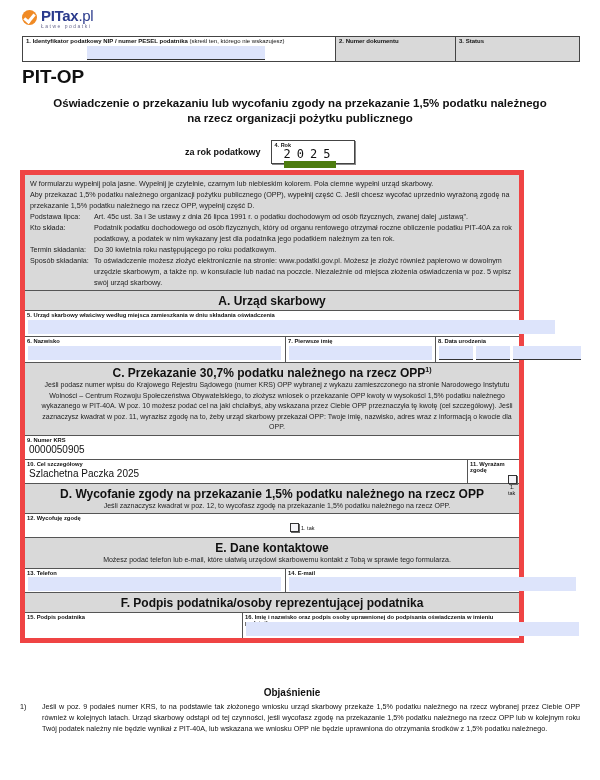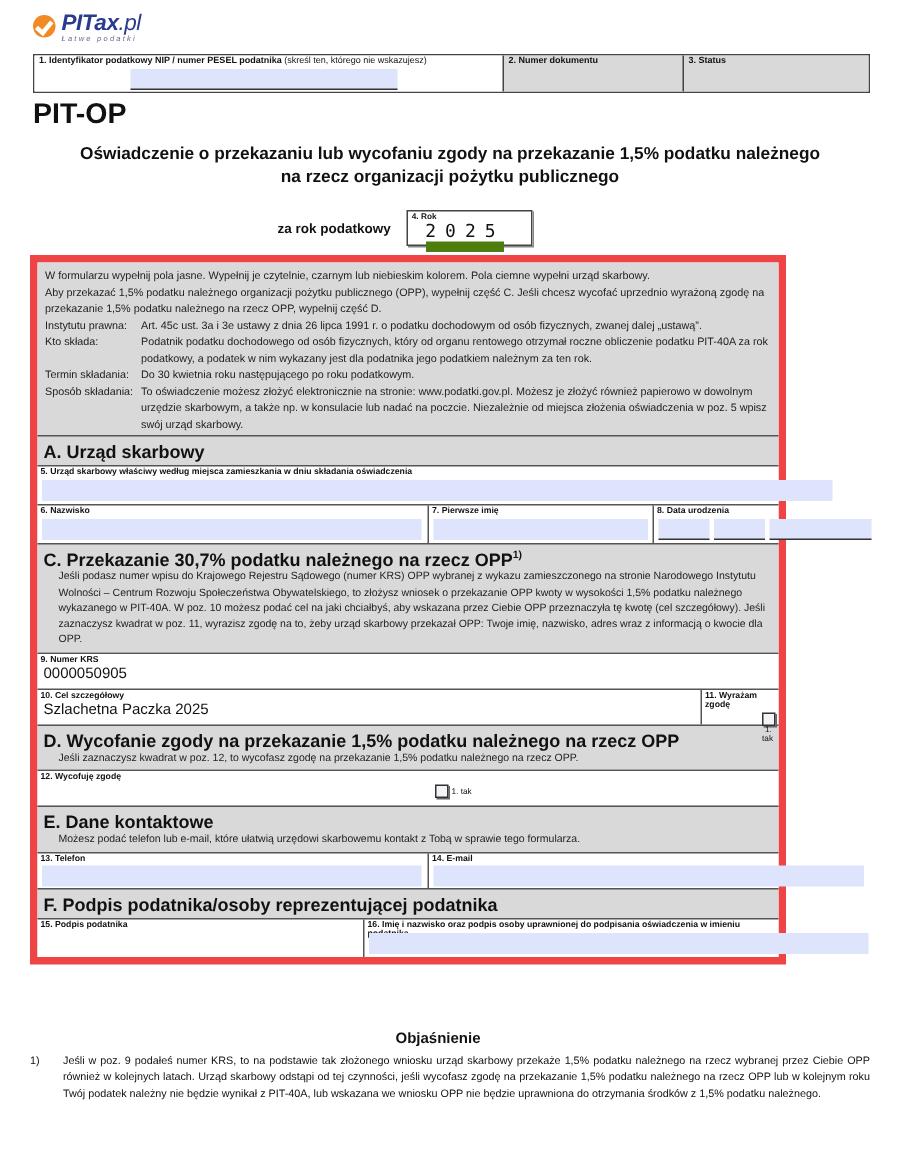--- a/index.html
+++ b/index.html
@@ -2,21 +2,21 @@
 <html><head>
 <meta charset="utf-8">
 <style>
   * { box-sizing: border-box; margin: 0; padding: 0; }
   html, body { width: 600px; height: 780px; background: #ffffff; overflow: hidden; }
   body { font-family: "Liberation Sans", sans-serif; color: #111; position: relative; }
 
   .logo { position: absolute; left: 22px; top: 8px; display: flex; align-items: flex-start; }
   .logo-mark { width: 15px; height: 15px; border-radius: 50%; background: #f08a24; position: relative; margin-top: 2px; }
   .logo-mark::after { content: ""; position: absolute; left: 4px; top: 2px; width: 4px; height: 8px; border-right: 3px solid #fff; border-bottom: 3px solid #fff; transform: rotate(40deg); }
-  .logo-text { margin-left: 4px; line-height: 1; font-style: italic; }
+  .logo-text { margin-left: 4px; line-height: 1; }
   .logo-brand { font-size: 15px; font-weight: bold; color: #2a3a8c; letter-spacing: -0.3px; }
   .logo-brand .pl { font-weight: normal; }
   .logo-tag { font-size: 5px; color: #6b6b8f; letter-spacing: 1.5px; margin-top: 1px; }
 
   .top-row { position: absolute; left: 22px; top: 36px; width: 558px; height: 26px; display: flex; border: 1px solid #444; }
   .top-cell { height: 100%; border-right: 1px solid #444; position: relative; font-size: 6px; padding: 1px 3px; font-weight: bold; }
   .top-cell:last-child { border-right: none; }
   .top-cell .normal { font-weight: normal; }
   .cell-1 { width: 313px; background: #fff; }
   .cell-2 { width: 120px; background: #d9d9d9; }
@@ -32,21 +32,21 @@
   .year-box .cap { position: absolute; left: 3px; top: 1px; font-size: 5.5px; font-weight: bold; }
   .year-box .val { position: absolute; left: 12px; top: 6px; font-size: 12px; font-family: "DejaVu Sans Mono", monospace; letter-spacing: 6px; border-bottom: 7px solid #4d7c0f; line-height: 14px; }
 
   .form { position: absolute; left: 20px; top: 170px; width: 504px; border: 5px solid #ef4444; }
   .info { background: #d9d9d9; font-size: 7.2px; line-height: 11px; padding: 3px 5px 2px 5px; color: #222; }
   .info p { margin: 0; }
   .info-row { display: flex; }
   .info-row .k { width: 64px; flex-shrink: 0; }
   .info-row .v { flex: 1; }
 
-  .sec-head { background: #d9d9d9; border-top: 1px solid #555; padding: 3px 4px 2px; }
+  .sec-head { background: #d9d9d9; border-top: 1px solid #555; padding: 3px 4px 2px; text-align: center; }
   .sec-title { font-size: 12px; font-weight: bold; }
   .sec-title sup { font-size: 7px; }
   .sec-desc { font-size: 7px; line-height: 10.5px; padding-left: 10px; color: #222; }
 
   .row { display: flex; border-top: 1px solid #555; background: #fff; }
   .field { position: relative; border-right: 1px solid #555; font-size: 5.8px; font-weight: bold; padding: 1px 2px; }
   .field:last-child { border-right: none; }
   .fill { position: absolute; background: #dde4fb; }
   .value { font-size: 10px; font-weight: normal; padding-left: 2px; margin-top: 1px; }
   .chk { display: inline-block; width: 9px; height: 9px; border: 1px solid #333; background: #f4f4f8; box-shadow: 1px 1px 0 #666; vertical-align: middle; }
@@ -94,21 +94,21 @@
     <span class="cap">4. Rok</span>
     <span class="val">2025</span>
   </div>
 </div>
 
 <div class="form">
   <div class="info">
     <p>W formularzu wypełnij pola jasne. Wypełnij je czytelnie, czarnym lub niebieskim kolorem. Pola ciemne wypełni urząd skarbowy.</p>
     <p>Aby przekazać 1,5% podatku należnego organizacji pożytku publicznego (OPP), wypełnij część C. Jeśli chcesz wycofać uprzednio wyrażoną zgodę na przekazanie 1,5% podatku należnego na rzecz OPP, wypełnij część D.</p>
     <div class="info-row">
-      <span class="k">Instytutu prawna:</span>
+      <span class="k">Podstawa lipca:</span>
         <span class="v">Art. 45c ust. 3a i 3e ustawy z dnia 26 lipca 1991 r. o podatku dochodowym od osób fizycznych, zwanej dalej „ustawą”.</span>
     </div>
     <div class="info-row">
       <span class="k">Kto składa:</span>
         <span class="v">Podatnik podatku dochodowego od osób fizycznych, który od organu rentowego otrzymał roczne obliczenie podatku PIT-40A za rok podatkowy, a podatek w nim wykazany jest dla podatnika jego podatkiem należnym za ten rok.</span>
     </div>
     <div class="info-row">
       <span class="k">Termin składania:</span>
         <span class="v">Do 30 kwietnia roku następującego po roku podatkowym.</span>
     </div>

